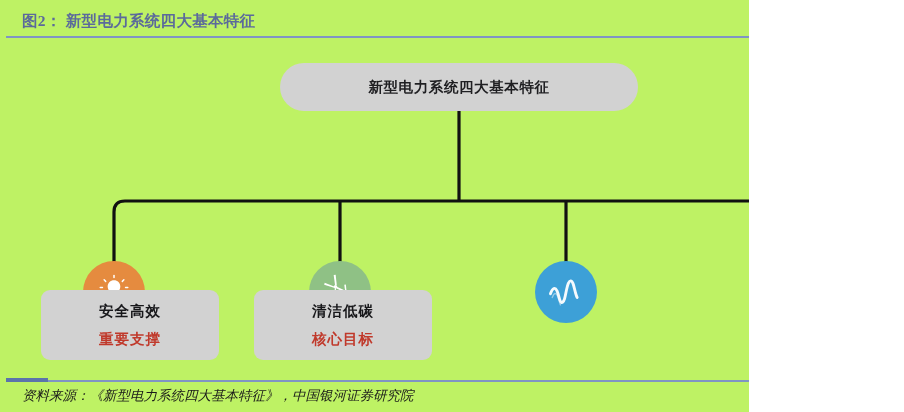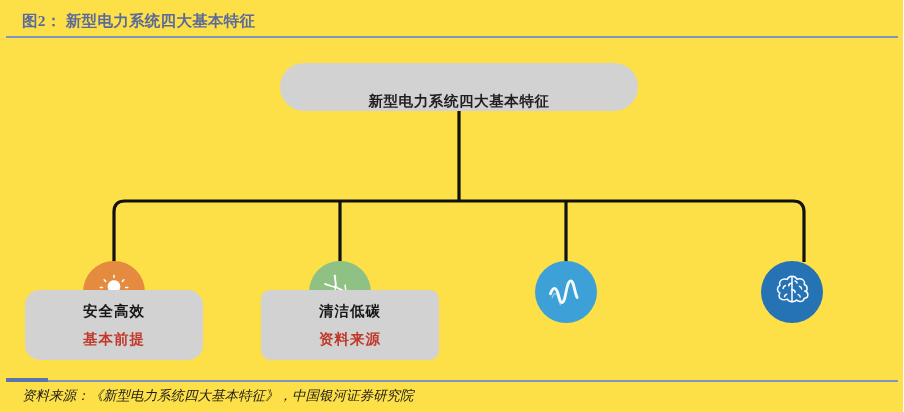--- a/index.html
+++ b/index.html
@@ -5,23 +5,23 @@
   html, body {
     margin: 0;
     padding: 0;
     background: #ffffff;
   }
   body {
     font-family: "Liberation Serif", "DejaVu Serif", serif;
   }
   .page {
     position: relative;
-    width: 903px;
+    width: 749px;
     height: 412px;
-    background: #fde047;
+    background: #bef264;
     overflow: hidden;
   }
 
   
   .fig-title {
     position: absolute;
     left: 22px;
     top: 11px;
     font-size: 15.5px;
     font-weight: 700;
@@ -77,21 +77,21 @@
   
   .root-box {
     position: absolute;
     left: 280px;
     top: 19px;
     width: 358px;
     height: 48px;
     background: #d2d2d2;
     border-radius: 24px;
     display: flex;
-    align-items: flex-end;
+    align-items: center;
     justify-content: center;
     color: #1f1f22;
     font-size: 14.5px;
     font-weight: 700;
     letter-spacing: 0.6px;
   }
 
   
   .connectors {
     position: absolute;
@@ -220,27 +220,27 @@
           <path d="M24 21.5c2 0 3.6 1.4 3.6 3.2"></path>
           <path d="M16.5 16.5c-1.6.6-2.6 1.9-2.6 3.4"></path>
           <path d="M32.5 17.5c1.5.6 2.5 1.8 2.5 3.2"></path>
           <path d="M18 26.5c-1.5.4-2.5 1.5-2.5 2.8"></path>
           <path d="M31 27c1.4.4 2.3 1.4 2.3 2.6"></path>
           <path d="M27.5 11.5c1.3.3 2.2 1.2 2.4 2.3"></path>
         </g>
       </svg>
     </div>
 
-    <div class="leaf-box" style="left:25px;border-radius:15px;">
+    <div class="leaf-box" style="left:41px;">
       <span class="leaf-title">安全高效</span>
-      <span class="leaf-sub">基本前提</span>
-    </div>
-    <div class="leaf-box" style="left:261px;">
+      <span class="leaf-sub">重要支撑</span>
+    </div>
+    <div class="leaf-box" style="left:254px;">
       <span class="leaf-title">清洁低碳</span>
-      <span class="leaf-sub">资料来源</span>
+      <span class="leaf-sub">核心目标</span>
     </div>
 
   </div>
 
   <div class="rule-bottom"></div>
   <div class="rule-bottom-accent"></div>
   <div class="fig-source">资料来源：《新型电力系统四大基本特征》，中国银河证券研究院</div>
 
 </div>
 

